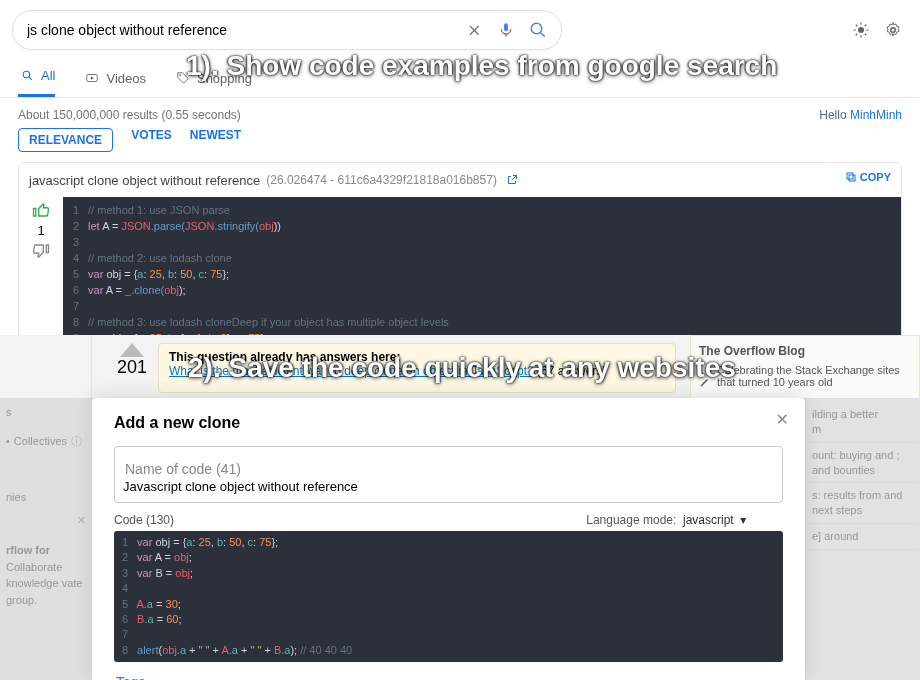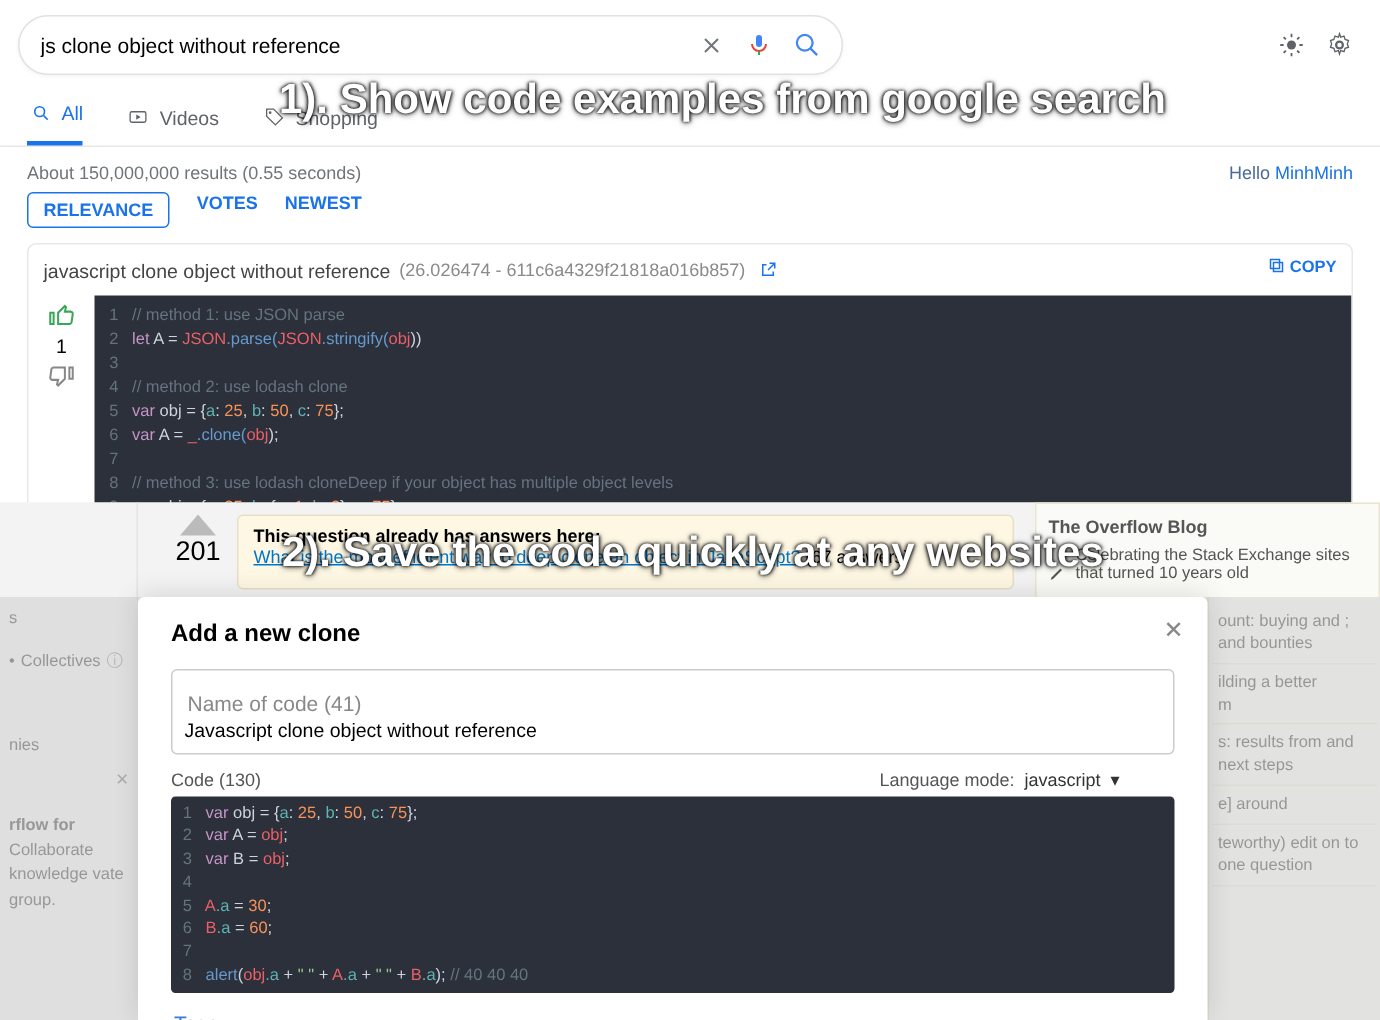--- a/index.html
+++ b/index.html
@@ -228,25 +228,24 @@
 <div class="side-partial">
   <div>s</div>
   <div style="margin-top:12px;display:flex;align-items:center;gap:4px">• <span>Collectives</span> <span style="color:#999">ⓘ</span></div>
   <div style="margin-top:40px">nies</div>
   <div style="margin-top:6px;text-align:right;color:#888;cursor:pointer">✕</div>
   <div style="margin-top:14px;font-weight:bold">rflow for</div>
   <div>Collaborate knowledge vate group.</div>
 </div>
 
 <div class="right-side-items">
+  <div><span>ilding a better</span><br><span>m</span></div>
   <div>ount: buying and ; and bounties</div>
-  <div><span>ilding a better</span><br><span>m</span></div>
   <div>s: results from and next steps</div>
   <div>e] around</div>
-  <div>teworthy) edit on to one question</div>
 </div>
 
 <div class="modal-back"></div>
 <div class="modal">
   <span class="close-x">✕</span>
   <h3>Add a new clone</h3>
   <div style="border:1px solid #ccc;border-radius:4px;margin-top:14px;padding:2px 8px 6px">
     <span class="field-label">Name of code (41)</span>
     <input class="text-field" style="border: 0px; padding: 2px 0px; margin: 0px;" value="Javascript clone object without reference">
   </div>

